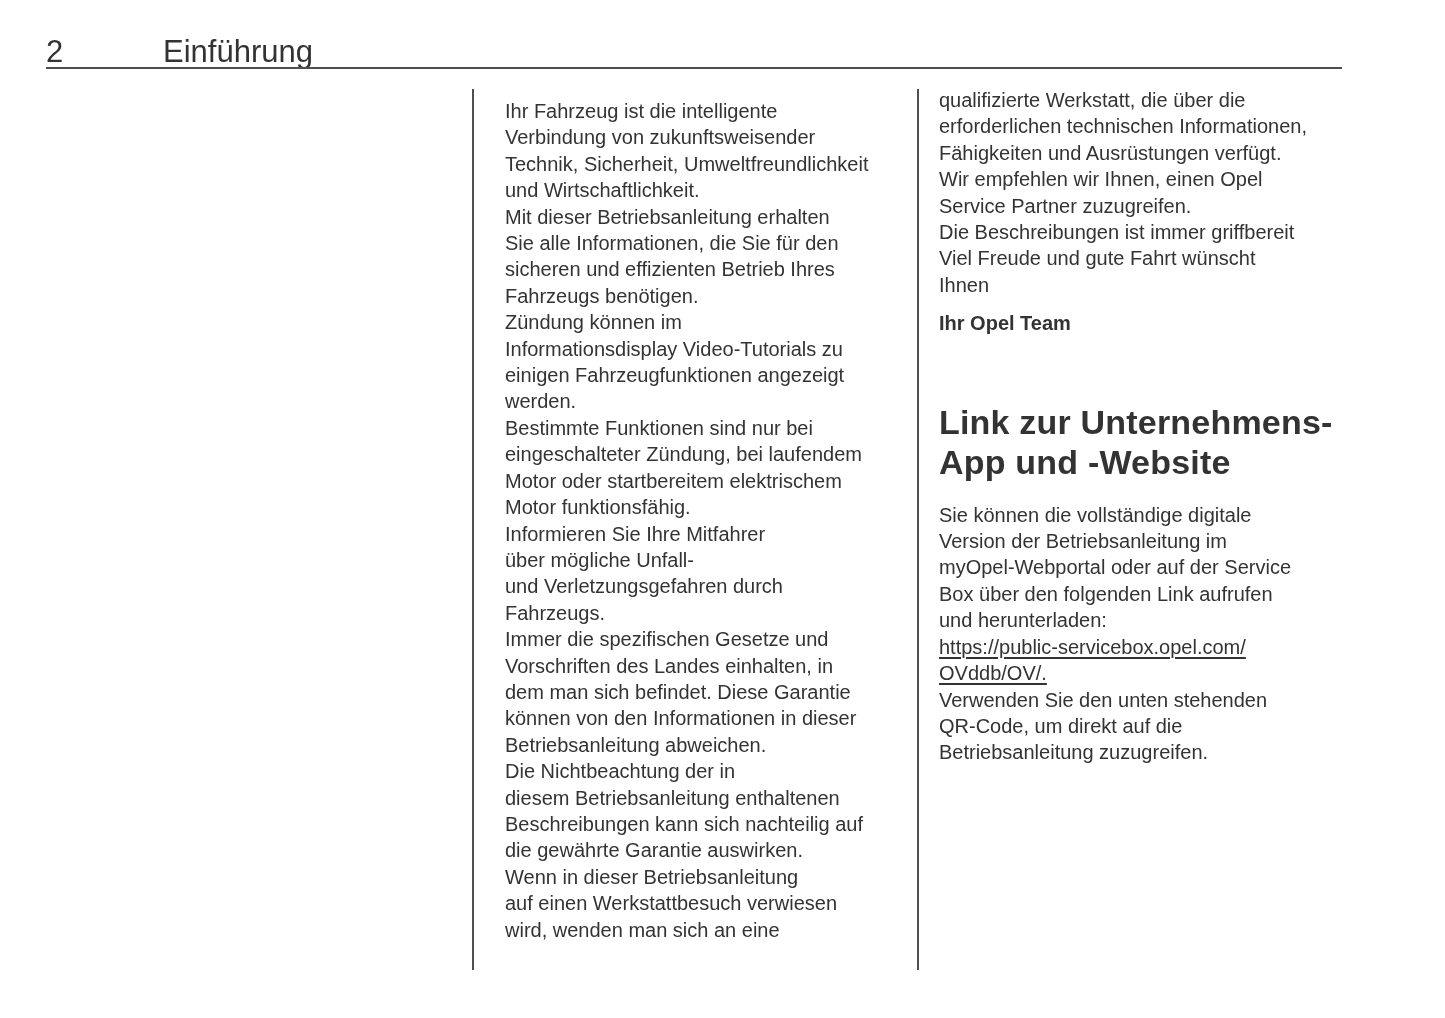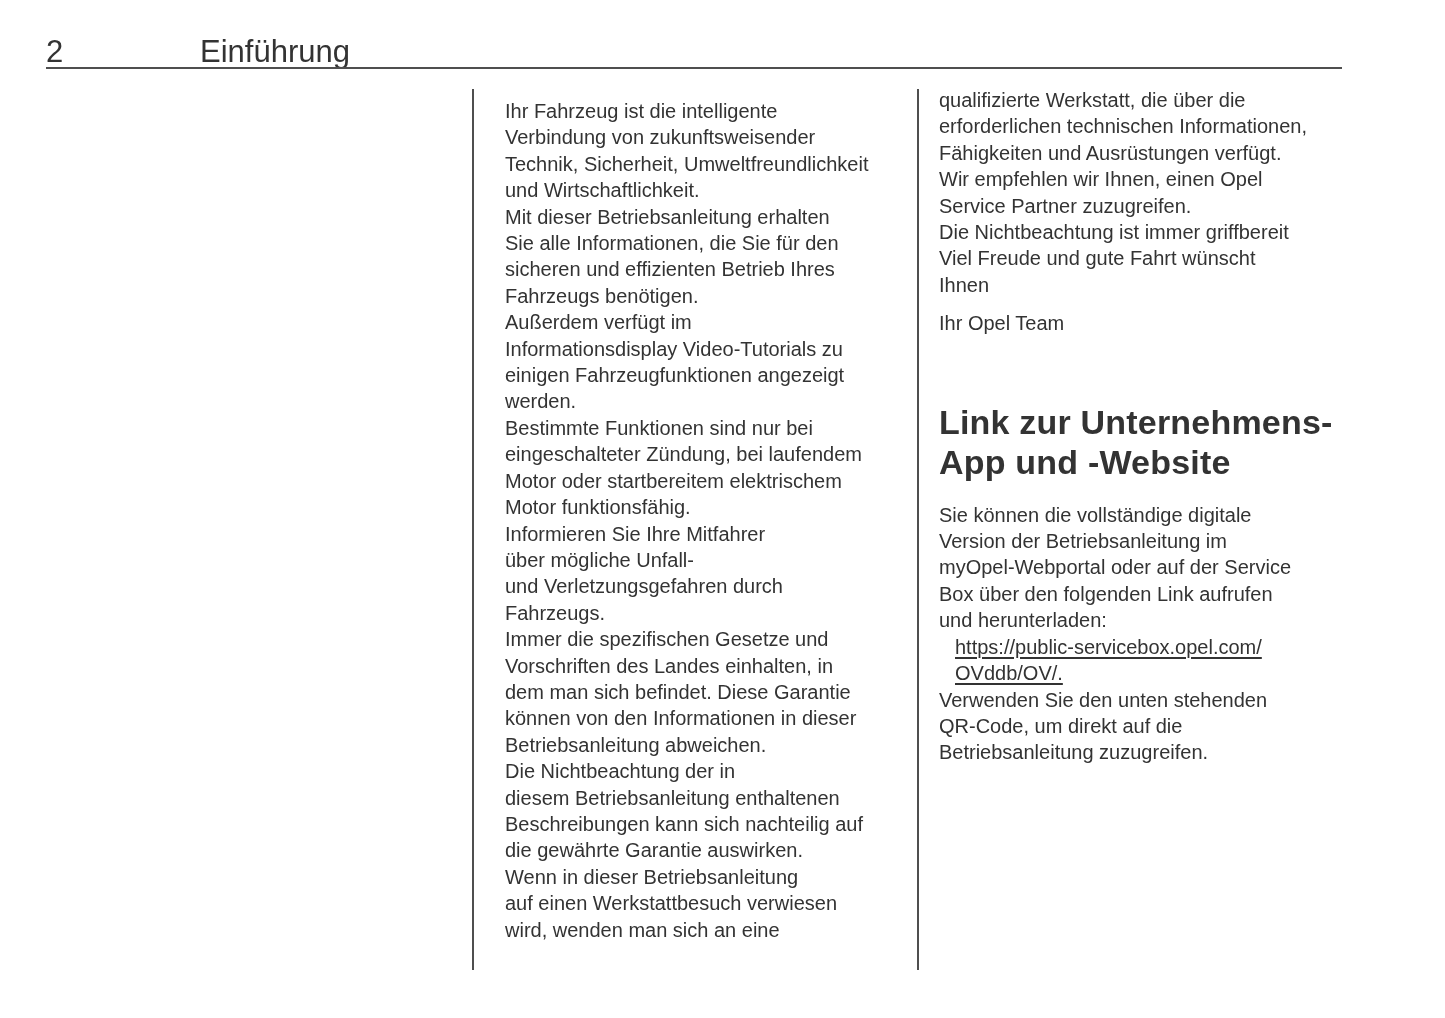--- a/index.html
+++ b/index.html
@@ -30,21 +30,20 @@
     line-height: 32px;
     font-weight: 400;
   }
   .page-title {
     position: absolute;
     left: 163px;
     top: 36px;
     font-size: 31px;
     line-height: 32px;
     font-weight: 400;
-    margin-left: 37px;
   }
   .header-rule {
     position: absolute;
     left: 46px;
     top: 67px;
     width: 1296px;
     height: 2px;
     background: var(--rule);
   }
   .col-rule {
@@ -69,36 +68,35 @@
   }
   .col-right {
     left: 939px;
     top: 87px;
     width: 420px;
   }
   .line {
     white-space: nowrap;
   }
   .signature .line {
-    font-weight: 400;
+    font-weight: 700;
   }
   .section-heading {
     font-size: 34px;
     line-height: 40px;
     font-weight: 700;
     letter-spacing: 0.2px;
     margin-top: 36px;
   }
   .section-heading .line { white-space: nowrap; }
   .links .line {
     color: var(--link);
     text-decoration: underline;
     text-underline-offset: 3px;
     cursor: pointer;
-    margin-left: 16px;
   }
   .spacer-para    { height: 12px; }
   .spacer-heading { height: 29px; }
   .spacer-after-heading { height: 20px; }
 </style>
 </head>
 <body>
 
 <div class="page">
 
@@ -115,21 +113,21 @@
   <div class="column col-middle">
     <div>
         <div class="line">Ihr Fahrzeug ist die intelligente</div>
         <div class="line">Verbindung von zukunftsweisender</div>
         <div class="line">Technik, Sicherheit, Umweltfreundlichkeit</div>
         <div class="line">und Wirtschaftlichkeit.</div>
         <div class="line">Mit dieser Betriebsanleitung erhalten</div>
         <div class="line">Sie alle Informationen, die Sie für den</div>
         <div class="line">sicheren und effizienten Betrieb Ihres</div>
         <div class="line">Fahrzeugs benötigen.</div>
-        <div class="line">Außerdem verfügt im</div>
+        <div class="line">Zündung können im</div>
         <div class="line">Informationsdisplay Video-Tutorials zu</div>
         <div class="line">einigen Fahrzeugfunktionen angezeigt</div>
         <div class="line">werden.</div>
         <div class="line">Bestimmte Funktionen sind nur bei</div>
         <div class="line">eingeschalteter Zündung, bei laufendem</div>
         <div class="line">Motor oder startbereitem elektrischem</div>
         <div class="line">Motor funktionsfähig.</div>
         <div class="line">Informieren Sie Ihre Mitfahrer</div>
         <div class="line">über mögliche Unfall-</div>
         <div class="line">und Verletzungsgefahren durch</div>
@@ -150,21 +148,21 @@
   </div>
 
   <div class="column col-right">
 
     <div>
         <div class="line">qualifizierte Werkstatt, die über die</div>
         <div class="line">erforderlichen technischen Informationen,</div>
         <div class="line">Fähigkeiten und Ausrüstungen verfügt.</div>
         <div class="line">Wir empfehlen wir Ihnen, einen Opel</div>
         <div class="line">Service Partner zuzugreifen.</div>
-        <div class="line">Die Nichtbeachtung ist immer griffbereit</div>
+        <div class="line">Die Beschreibungen ist immer griffbereit</div>
         <div class="line">Viel Freude und gute Fahrt wünscht</div>
         <div class="line">Ihnen</div>
       </div>
 
     <div class="spacer-para"></div>
 
     <div class="signature">
         <div class="line">Ihr Opel Team</div>
       </div>
 

